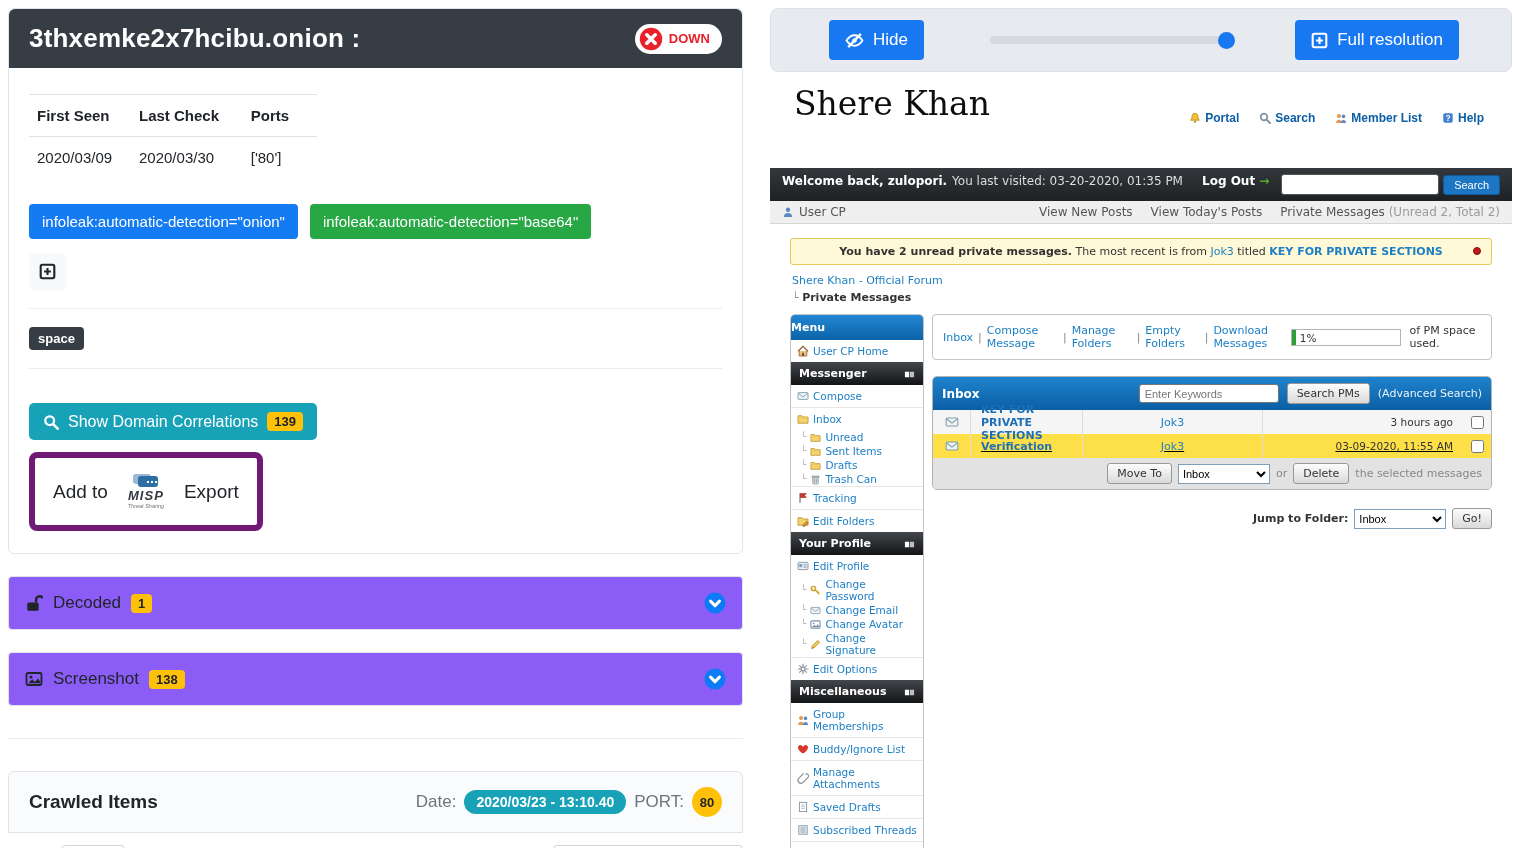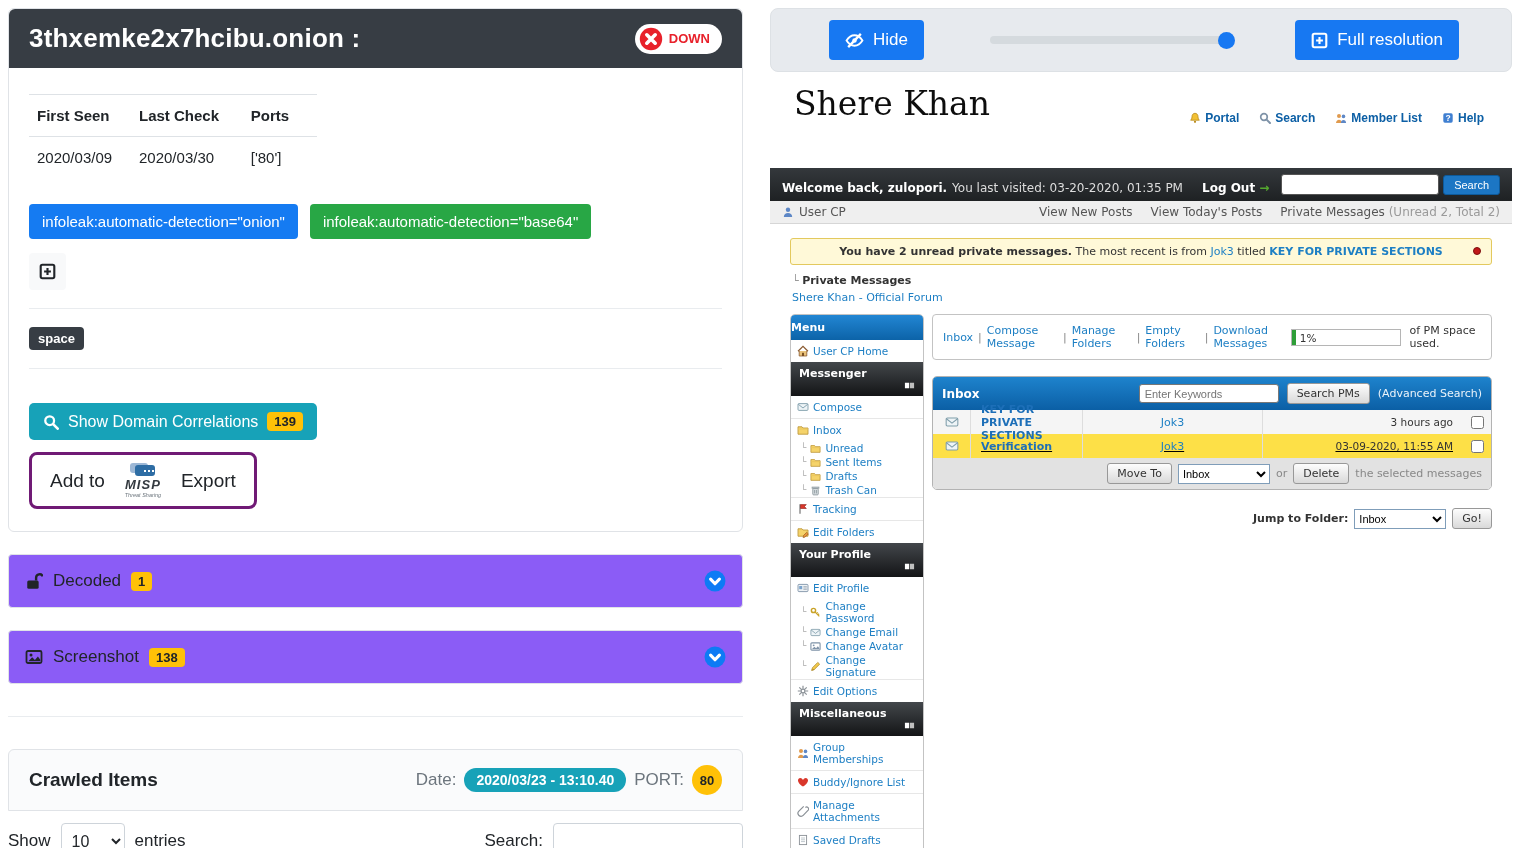--- a/index.html
+++ b/index.html
@@ -30,22 +30,22 @@
     border:none; border-radius:4px; display:flex; align-items:center; justify-content:center;
     color:#212529; cursor:pointer; }
   .hr { border-top:1px solid #e9ecef; margin:18px 20px; }
   .manual-badge { display:inline-block; margin:0 20px; background:#373d44; color:#fff;
     font-size:13px; font-weight:bold; padding:4px 9px; border-radius:4px; }
   .corr-btn { margin:16px 20px 12px; background:#17a2b8; border:none; color:#fff;
     font-size:16px; border-radius:5px; padding:9px 14px; display:inline-flex;
     align-items:center; gap:9px; cursor:pointer; }
   .badge-y { background:#ffc107; color:#212529; font-weight:bold; font-size:13px;
     border-radius:4px; padding:2px 7px; }
-  .misp-btn { margin:0 20px 22px; background:#fff; border:3px solid #701a75;
-    border-radius:8px; padding:8px 18px; display:inline-flex; align-items:center; gap:10px;
+  .misp-btn { margin:0 20px 22px; background:#fff; border:6px solid #701a75;
+    border-radius:8px; padding:16px 18px; display:inline-flex; align-items:center; gap:10px;
     font-size:19px; color:#212529; cursor:pointer; }
   .misp-logo { display:flex; flex-direction:column; align-items:center; width:56px;font-style:italic; }
   .misp-bubbles { position:relative; width:26px; height:14px; }
   .misp-bubbles .b1 { position:absolute; left:0; top:0; width:18px; height:10px;
     background:#9db8d6; border-radius:3px; }
   .misp-bubbles .b2 { position:absolute; left:5px; top:2px; width:20px; height:11px;
     background:#2e6da4; border-radius:3px; }
   .misp-bubbles .b2:after { content:""; position:absolute; left:3px; bottom:-3px;
     border:3px solid transparent; border-top-color:#2e6da4; }
   .misp-bubbles .dots { position:absolute; left:9px; top:5px; width:12px; height:2px;
@@ -90,21 +90,21 @@
   .slider .thumb { position:absolute; top:0; left:93%; width:17px; height:17px;
     background:#1778f2; border-radius:50%; }
   .site-title { font-family:"DejaVu Serif", serif; font-size:33px; color:#0d0d0d;
     margin:12px 0 0 24px; }
   .top-links { display:flex; justify-content:flex-end; gap:20px; margin:-12px 28px 6px 0;
     font-size:12px; font-weight:bold; }
   .top-links a { color:#0c5fa5; text-decoration:none; display:flex; align-items:center; gap:4px; }
 
   .forum { font-family:"DejaVu Sans", sans-serif; font-size:11px; margin-top:8px; }
   .welcome-bar { background:linear-gradient(#34383c,#1e2123); color:#ddd; padding:6px 12px;
-    display:flex; align-items:flex-end; font-size:12px; gap:5px;margin-top:43px; }
+    display:flex; align-items:flex-start; font-size:12px; gap:5px;margin-top:43px; }
   .welcome-bar b { color:#fff; }
   .logout { font-weight:bold; color:#fff; margin-left:14px; cursor:pointer; }
   .logout-arrow { color:#55a82f; font-weight:bold; }
   .wsearch { margin-left:auto; display:flex; gap:4px; align-items:center; }
   .wsearch input { width:158px; height:21px; border:1px solid #555; border-radius:3px; }
   .wsearch button { background:#1c76c4; color:#fff; border:1px solid #0d5a9b;
     border-radius:3px; font-size:11px; padding:3px 10px; cursor:pointer; }
   .nav-bar { background:#efefef; border-bottom:1px solid #d6d6d6; padding:4px 12px;
     display:flex; align-items:center; font-size:12px; color:#555; }
   .nav-bar .ucp { display:flex; align-items:center; gap:5px; color:#555; cursor:pointer; }
@@ -122,21 +122,21 @@
   .crumbs .root { color:#1d7fc4; cursor:pointer; }
   .crumbs .cur { font-weight:bold; color:#333; }
   .crumbs .tree { color:#999; }
 
   .main-row { display:flex; gap:8px; margin:8px 20px 0; align-items:flex-start; }
   .menu { width:134px; flex:none; border:1px solid #c3c3c3; border-radius:5px;
     overflow:hidden; background:#fff; font-size:10.5px; }
   .mhead-blue { background:linear-gradient(#2286d3,#0c63a8); color:#fff; font-weight:bold;
     font-size:11px; padding:6px 0; }
   .mhead-dark { background:linear-gradient(#43474b,#131416); color:#fff; font-weight:bold;
-    font-size:11px; padding:5px 8px; display:flex; align-items:flex-start;flex-direction:column; }
+    font-size:11px; padding:5px 8px; display:flex; align-items:flex-end; }
   .mhead-dark .tgl { margin-left:auto; }
   .mitem { display:flex; align-items:center; gap:4px; padding:3px 6px; color:#1d7fc4;
     cursor:pointer; background:#fff; }
   .mitem.sub { padding-left:10px; padding-top:1px; padding-bottom:1px; }
   .mitem .tree { color:#aaa; font-size:9px; }
   .mitem.bt { border-top:1px solid #e7e7e7; }
   .mitem.pad { padding-top:5px; padding-bottom:5px; }
 
   .content-col { flex:1; display:flex; flex-direction:column; }
   .pm-toolbar { border:1px solid #c3c3c3; border-radius:4px; background:#fff;
@@ -497,22 +497,22 @@
     <div class="notice">
       <b>You have 2 unread private messages.</b>
       <span>The most recent is from</span>
       <span class="lnk">Jok3</span>
       <span>titled</span>
       <span class="subj">KEY FOR PRIVATE SECTIONS</span>
       <span class="notice-dot"></span>
     </div>
 
     <div class="crumbs">
+      <div><span class="root">Shere Khan - Official Forum</span></div>
       <div><span class="tree">└</span> <span class="cur">Private Messages</span></div>
-      <div><span class="root">Shere Khan - Official Forum</span></div>
     </div>
 
     <div class="main-row">
 
       <div class="menu">
         <div class="mhead-blue">Menu</div>
         <div class="mitem pad">
           <svg class="ico" width="12" height="12">
               <use href="#i-home"></use>
             </svg>

